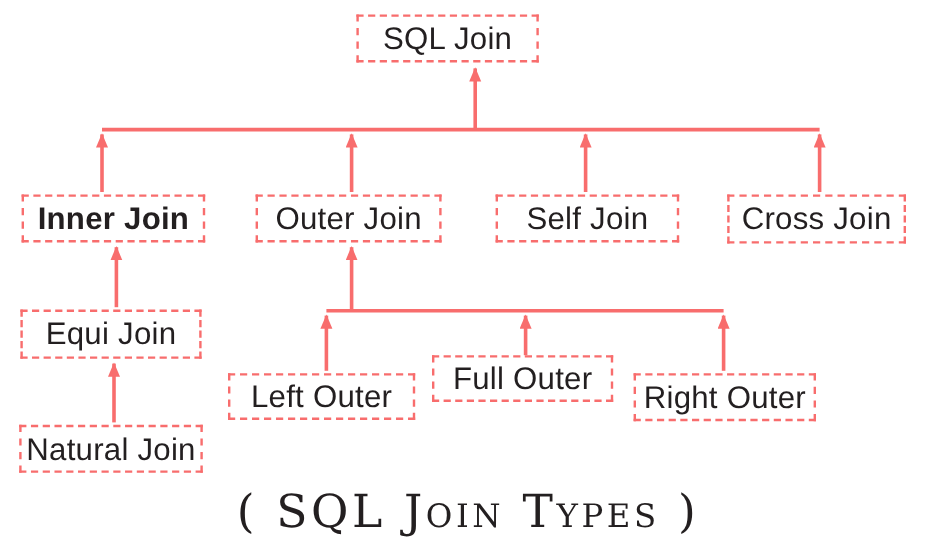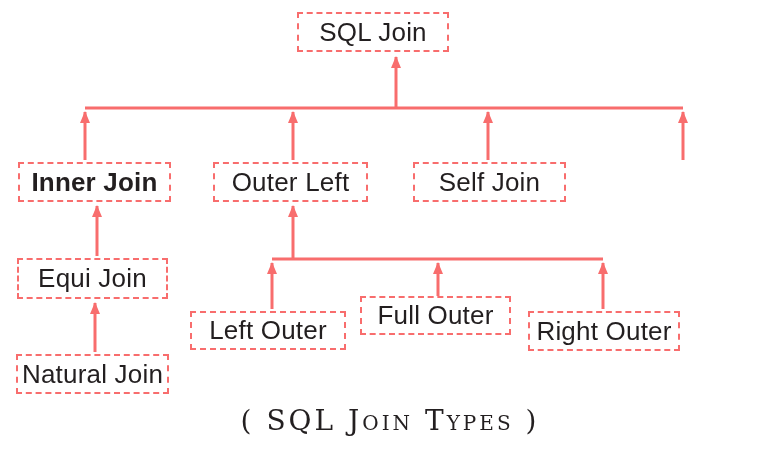--- a/index.html
+++ b/index.html
@@ -40,21 +40,21 @@
   .pos-equi    {left:17px; top:258px;width:151px;height:41px;}
   .pos-natural {left:16px; top:354px;width:153px;height:40px;}
   .pos-leftout {left:190px;top:311px;width:156px;height:39px;text-align:center;}
   .pos-fullout {left:360px;top:296px;width:151px;height:39px;}
   .pos-rightout{left:528px;top:311px;width:152px;height:40px;}
   .caption{
     position:absolute;left:0;top:404px;width:780px;
     text-align:center;
     font-family:"DejaVu Serif",serif;
     font-variant:small-caps;
-    font-size:28px;
+    font-size:38px;
     letter-spacing:3px;
     color:var(--text);
   }
 </style>
 </head>
 <body>
 
 <div class="canvas">
 
   <svg class="connectors" viewBox="0 0 780 465" xmlns="http://www.w3.org/2000/svg">
@@ -83,24 +83,27 @@
     <line x1="603" y1="309" x2="603" y2="263" marker-end="url(#arr)"></line>
   </svg>
 
   <div class="node pos-sql">
     <span>SQL Join</span>
   </div>
   <div class="node pos-inner">
     <span>Inner Join</span>
   </div>
   <div class="node pos-outer">
-    <span>Outer Left</span>
+    <span>Outer Join</span>
   </div>
   <div class="node pos-self">
     <span>Self Join</span>
+  </div>
+  <div class="node pos-cross">
+    <span>Cross Join</span>
   </div>
   <div class="node pos-natural">
     <span>Natural Join</span>
   </div>
   <div class="node pos-equi">
     <span>Equi Join</span>
   </div>
   <div class="node pos-leftout">
     <span>Left Outer</span>
   </div>

